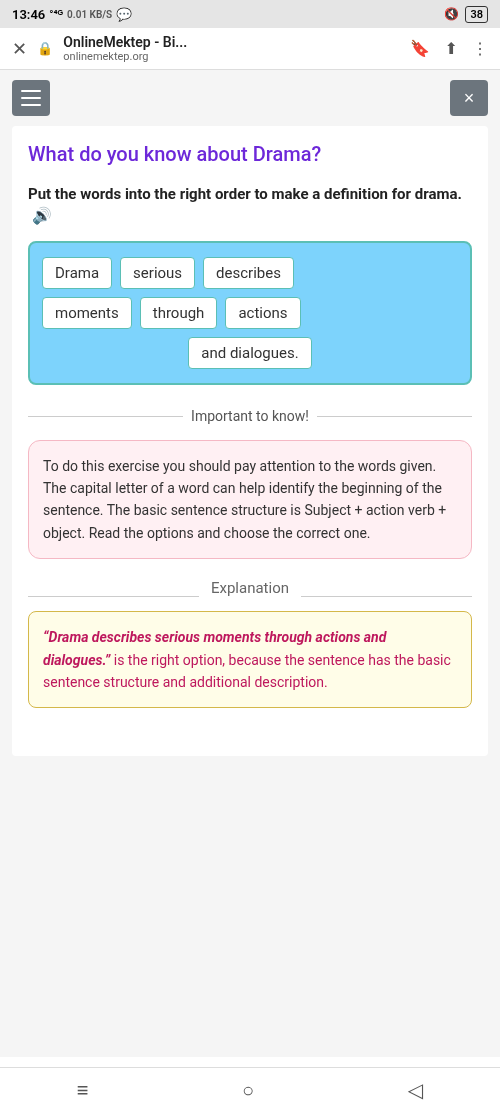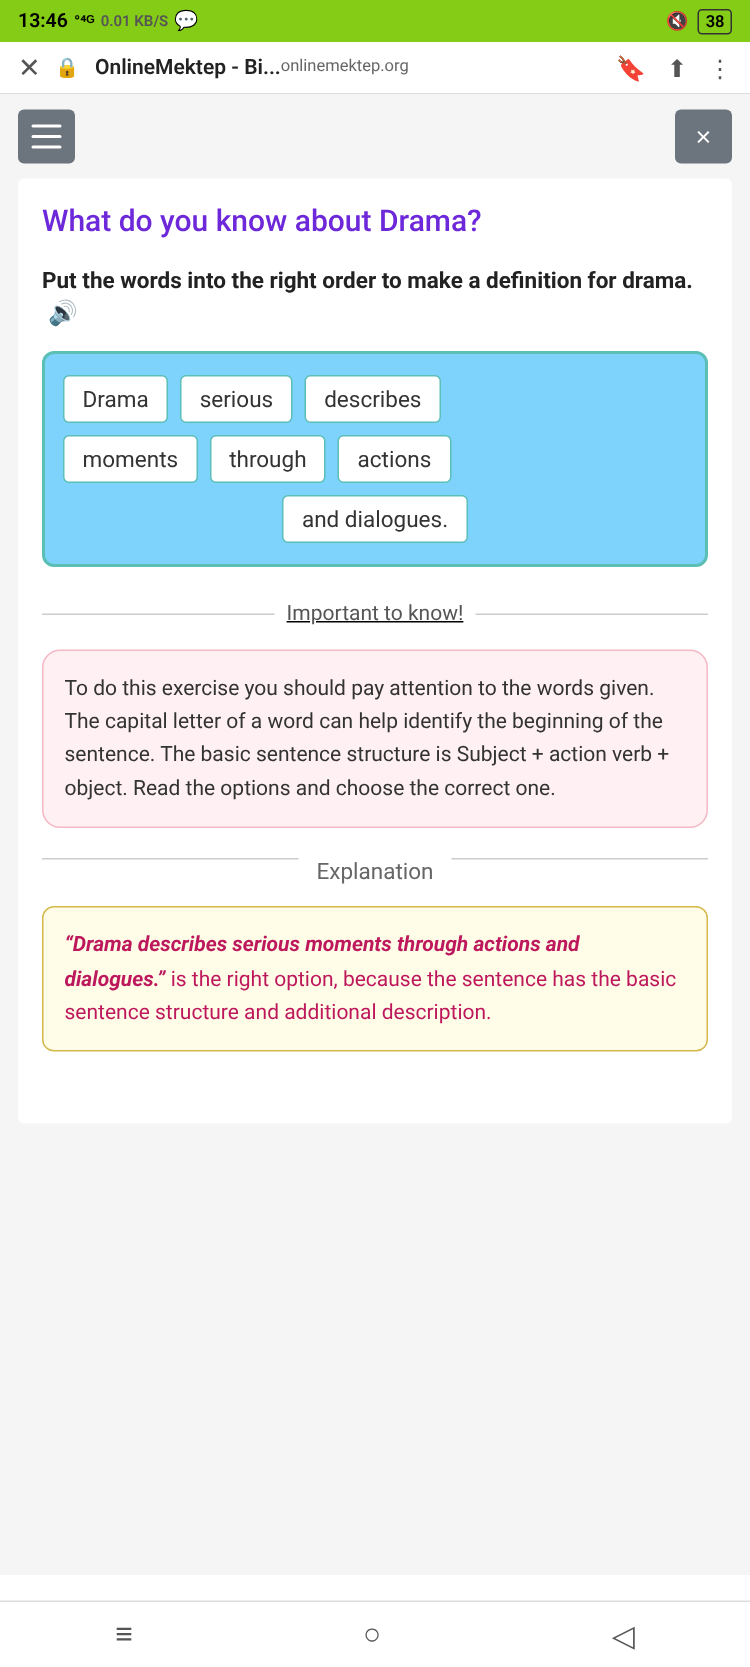--- a/index.html
+++ b/index.html
@@ -7,21 +7,21 @@
     body {
       font-family: -apple-system, BlinkMacSystemFont, 'Segoe UI', Roboto, sans-serif;
       background: #fff;
       width: 500px;
       min-height: 1111px;
       overflow-x: hidden;
     }
 
     
     .status-bar {
-      background: #84cc16;
+      background: #e5e5e5;
       display: flex;
       justify-content: space-between;
       align-items: center;
       padding: 4px 12px;
       font-size: 13px;
       font-weight: 600;
       height: 28px;
     }
     .status-left { display: flex; align-items: center; gap: 4px; }
     .status-right { display: flex; align-items: center; gap: 6px; font-size: 12px; }
@@ -44,21 +44,21 @@
     }
     .browser-bar-close {
       font-size: 18px;
       color: #555;
       cursor: pointer;
       font-weight: 300;
     }
     .browser-url-area {
       flex: 1;
       display: flex;
-      flex-direction: row;
+      flex-direction: column;
     }
     .browser-site-name {
       font-size: 14px;
       font-weight: 600;
       color: #222;
     }
     .browser-url {
       font-size: 11px;
       color: #666;
     }
@@ -173,21 +173,20 @@
       color: #333;
       white-space: nowrap;
     }
 
     
     .important-divider {
       display: flex;
       align-items: center;
       margin: 10px 0 14px;
       gap: 8px;
-      text-decoration: underline;
     }
     .divider-line {
       flex: 1;
       height: 1px;
       background: #ccc;
     }
     .important-text {
       font-size: 14px;
       color: #555;
       text-align: center;
@@ -202,21 +201,21 @@
       padding: 14px;
       margin-bottom: 20px;
       font-size: 14px;
       color: #333;
       line-height: 1.6;
     }
 
     
     .explanation-divider {
       display: flex;
-      align-items: flex-start;
+      align-items: flex-end;
       margin: 10px 0 14px;
       gap: 12px;
     }
     .explanation-text {
       font-size: 15px;
       color: #666;
       white-space: nowrap;
     }
 
     

